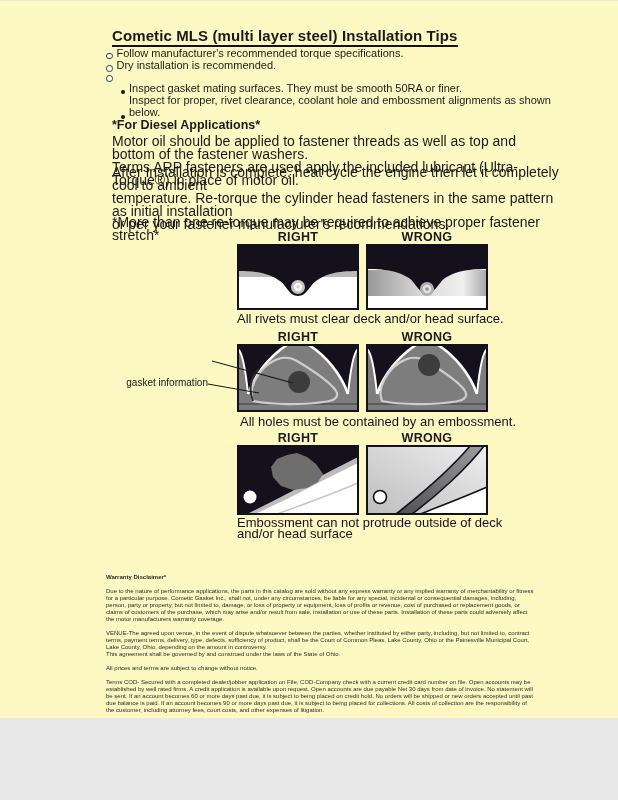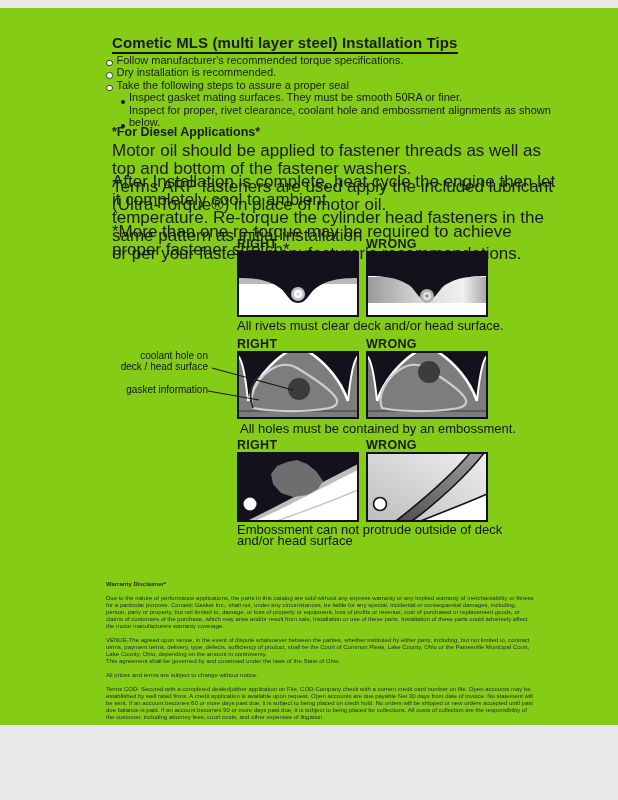--- a/index.html
+++ b/index.html
@@ -1,19 +1,19 @@
 <!DOCTYPE html>
 <html><head>
 <meta charset="utf-8">
 <style>
   html,body{margin:0;padding:0;background:#e8e8e8;}
   .page{
-    position:relative;width:618px;height:717px;background:#84cc16;
+    position:relative;width:618px;height:717px;background:#fef9c3;
     font-family:"Liberation Sans", sans-serif;color:#1a1a1a;overflow:hidden;
-    margin:8px auto;
+    margin:1px auto;
   }
   
   .title{
     position:absolute;left:112px;top:26px;margin:0;
     font-size:15px;font-weight:700;letter-spacing:.1px;
     border-bottom:2px solid #15111c;padding-bottom:1px;display:inline-block;
   }
   
   .bullets{position:absolute;left:106px;top:46px;width:470px;font-size:11px;line-height:12.4px;}
   .brow{display:flex;align-items:flex-end;}
@@ -21,26 +21,26 @@
     flex:0 0 auto;width:4.5px;height:4.5px;border:1.2px solid #3c3c3c;border-radius:50%;
     margin:3.2px 4px 0 0;background:#fff;
   }
   .brow.sub{margin-left:15px;}
   .brow .dot{
     flex:0 0 auto;width:4px;height:4px;background:#15111c;border-radius:50%;
     margin:3.6px 4px 0 0;
   }
   
   .diesel-heading{position:absolute;left:112px;top:117px;margin:0;font-size:12.5px;font-weight:700;}
-  .para{position:absolute;left:112px;font-size:17px;line-height:18px;width:450px;}
+  .para{position:absolute;left:112px;font-size:14px;line-height:13px;width:450px;}
   .para.pp1{top:134px;}
   .para.pp2{top:165px;}
   .para.pp3{top:215px;}
   
-  .dg-label{position:absolute;width:122px;font-size:12.5px;font-weight:700;letter-spacing:.3px;}
+  .dg-label{position:absolute;width:122px;text-align:center;font-size:12.5px;font-weight:700;letter-spacing:.3px;}
   .dg-panel{position:absolute;width:122px;}
   .dg-caption{position:absolute;font-size:13px;line-height:11.2px;color:#15111c;}
   .r1-lab{top:229px;} .r2-lab{top:329px;} .r3-lab{top:430px;}
   .colL{left:237px;} .colR{left:366px;}
   .r1-pan{top:243px;height:66px;} .r2-pan{top:343px;height:68px;} .r3-pan{top:444px;height:70px;}
   .r1-cap{left:237px;top:312px;}
   .r2-cap{left:240px;top:415px;}
   .r3-cap{left:237px;top:516px;}
   .dg-panel svg{display:block;width:122px;height:100%;}
   
@@ -67,21 +67,20 @@
     <div class="brow">
       <span class="circ"></span>
       <span>Follow manufacturer's recommended torque specifications.</span>
     </div>
     <div class="brow">
       <span class="circ"></span>
       <span>Dry installation is recommended.</span>
     </div>
     <div class="brow">
       <span class="circ"></span>
-      <span>Take the following steps to assure a proper seal</span>
     </div>
     <div class="brow sub">
       <span class="dot"></span>
       <span>Inspect gasket mating surfaces.  They must be smooth 50RA or finer.</span>
     </div>
     <div class="brow sub">
       <span class="dot"></span>
       <span>Inspect for proper, rivet clearance, coolant hole and embossment alignments as shown below.</span>
     </div>
   </div>
@@ -132,24 +131,20 @@
       <circle cx="61" cy="45" r="4.2" fill="#e3e3e3"></circle>
       <circle cx="61" cy="45" r="1.8" fill="#8f8f8f"></circle>
       <rect x="1" y="1" width="120" height="64" fill="none" stroke="#15111c" stroke-width="2"></rect>
     </svg>
   </div>
   <div class="dg-caption r1-cap">All rivets must clear deck and/or head surface.</div>
 
   <div class="dg-label r2-lab colL">RIGHT</div>
   <div class="dg-label r2-lab colR">WRONG</div>
 
-  <div class="side-label coolant">
-    <div>coolant hole on</div>
-    <div>deck / head surface</div>
-  </div>
   <div class="side-label emboss">gasket information</div>
 
   <div class="dg-panel r2-pan colL">
     <svg viewBox="0 0 122 68">
       <rect x="0" y="0" width="122" height="68" fill="#7d7d7d"></rect>
       <path d="M1,1 H50 C33,12 18,30 11,50 C9,30 6,9 1,5 Z" fill="#15111c"></path>
       <path d="M50,1 C33,12 18,30 11,50" stroke="#ffffff" stroke-width="2.6" fill="none"></path>
       <path d="M1,5 C6,9 9,30 11,50" stroke="#ffffff" stroke-width="2" fill="none"></path>
       <path d="M121,1 H72 C89,12 104,30 111,50 C113,30 116,9 121,5 Z" fill="#15111c"></path>
       <path d="M72,1 C89,12 104,30 111,50" stroke="#ffffff" stroke-width="2.6" fill="none"></path>

